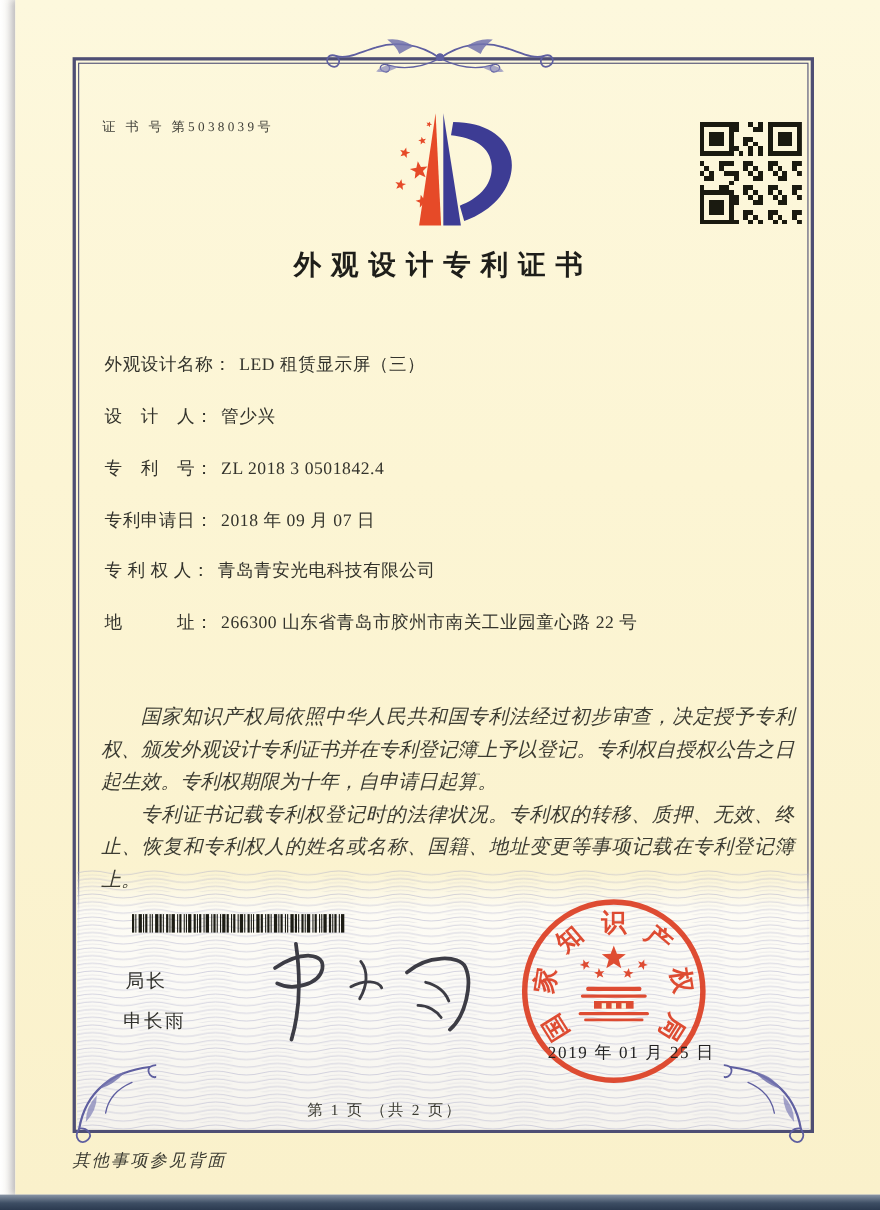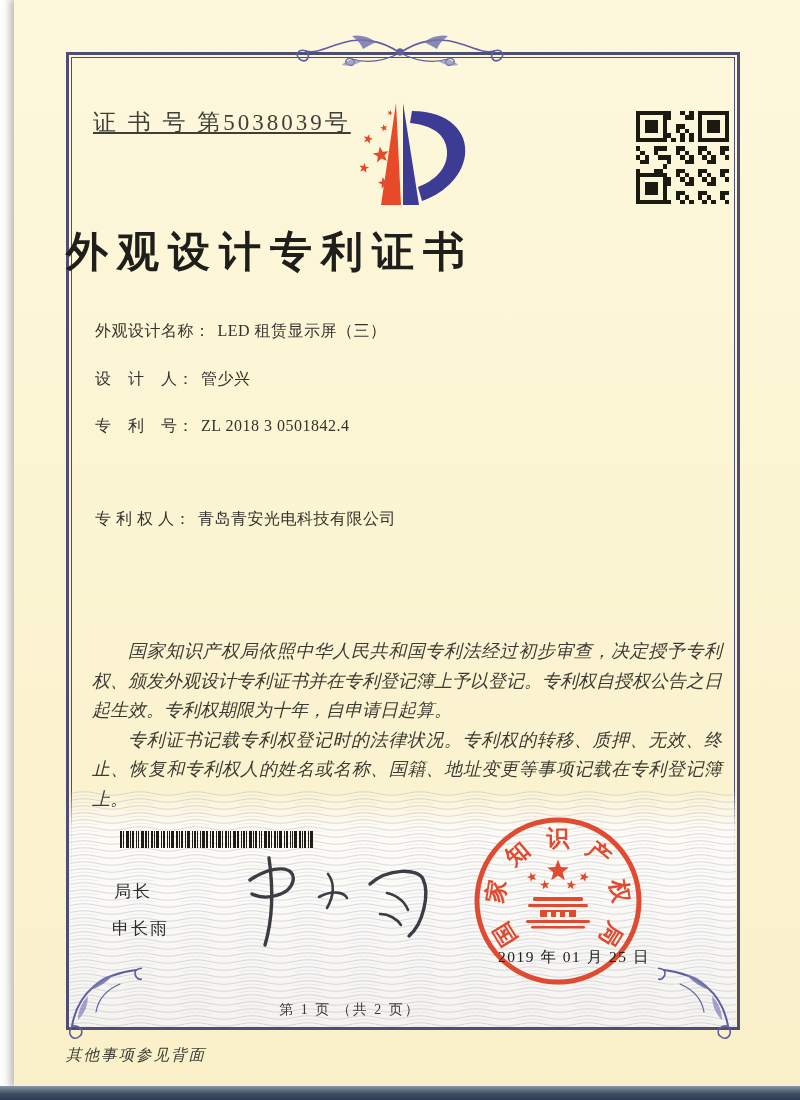--- a/index.html
+++ b/index.html
@@ -18,23 +18,23 @@
          background:linear-gradient(180deg,#fdf8dd 0%,#fcf5d4 40%,#faf1cb 100%);
          box-shadow:-4px 0 6px rgba(40,40,60,.25);}
 
   
   .frame{position:absolute;left:52px;top:52px;width:674px;height:978px;
          border:3px solid #4e4e74;box-sizing:border-box;}
   .frame-inner{position:absolute;inset:2px;border:1px solid #4e4e74;}
 
   .abs{position:absolute;}
 
-  .cert-no{left:79px;top:107px;font-size:23px;letter-spacing:3px;color:#3f3f38;text-decoration:underline;}
-
-  .title{left:52px;top:224px;width:674px;text-align:left;font-size:42px;
+  .cert-no{left:79px;top:107px;font-size:12px;letter-spacing:3px;color:#3f3f38;}
+
+  .title{left:52px;top:224px;width:674px;text-align:center;font-size:25px;
          font-weight:bold;letter-spacing:9px;color:#1e1e1a;}
 
   .row{left:81px;top:0;width:640px;font-size:16px;color:#33332c;letter-spacing:.5px;}
   .row .lab{color:#33332c;}
   .row .val{margin-left:7px;}
   .grant2{position:absolute;left:316px;top:0;}
 
   .body-text{left:78px;top:637px;width:630px;font-size:18px;line-height:29.5px;
              color:#3c3c33;text-align:justify;font-style:italic;}
   .body-text p{margin:0;text-indent:2em;}
@@ -344,22 +344,28 @@
 
     <div class="abs row" style="top:321px">
       <span class="lab">外观设计名称：</span><span class="val">LED 租赁显示屏（三）</span>
     </div>
     <div class="abs row" style="top:369px">
       <span class="lab">设　计　人：</span><span class="val">管少兴</span>
     </div>
     <div class="abs row" style="top:416px">
       <span class="lab">专　利　号：</span><span class="val">ZL 2018 3 0501842.4</span>
     </div>
+    <div class="abs row" style="top:463px">
+      <span class="lab">专利申请日：</span><span class="val">2018 年 09 月 07 日</span>
+    </div>
     <div class="abs row" style="top:509px">
       <span class="lab">专 利 权 人：</span><span class="val">青岛青安光电科技有限公司</span>
+    </div>
+    <div class="abs row" style="top:556px">
+      <span class="lab">地　　　址：</span><span class="val">266300 山东省青岛市胶州市南关工业园童心路 22 号</span>
     </div>
 
     <div class="abs body-text">
       <p>国家知识产权局依照中华人民共和国专利法经过初步审查，决定授予专利权、颁发外观设计专利证书并在专利登记簿上予以登记。专利权自授权公告之日起生效。专利权期限为十年，自申请日起算。</p>
       <p>专利证书记载专利权登记时的法律状况。专利权的转移、质押、无效、终止、恢复和专利权人的姓名或名称、国籍、地址变更等事项记载在专利登记簿上。</p>
     </div>
 
     <svg class="abs barcode" width="196" height="17">
       <g id="bc-bars" fill="#1c1c14">
           <rect x="0" y="0" width="2" height="17"></rect>

